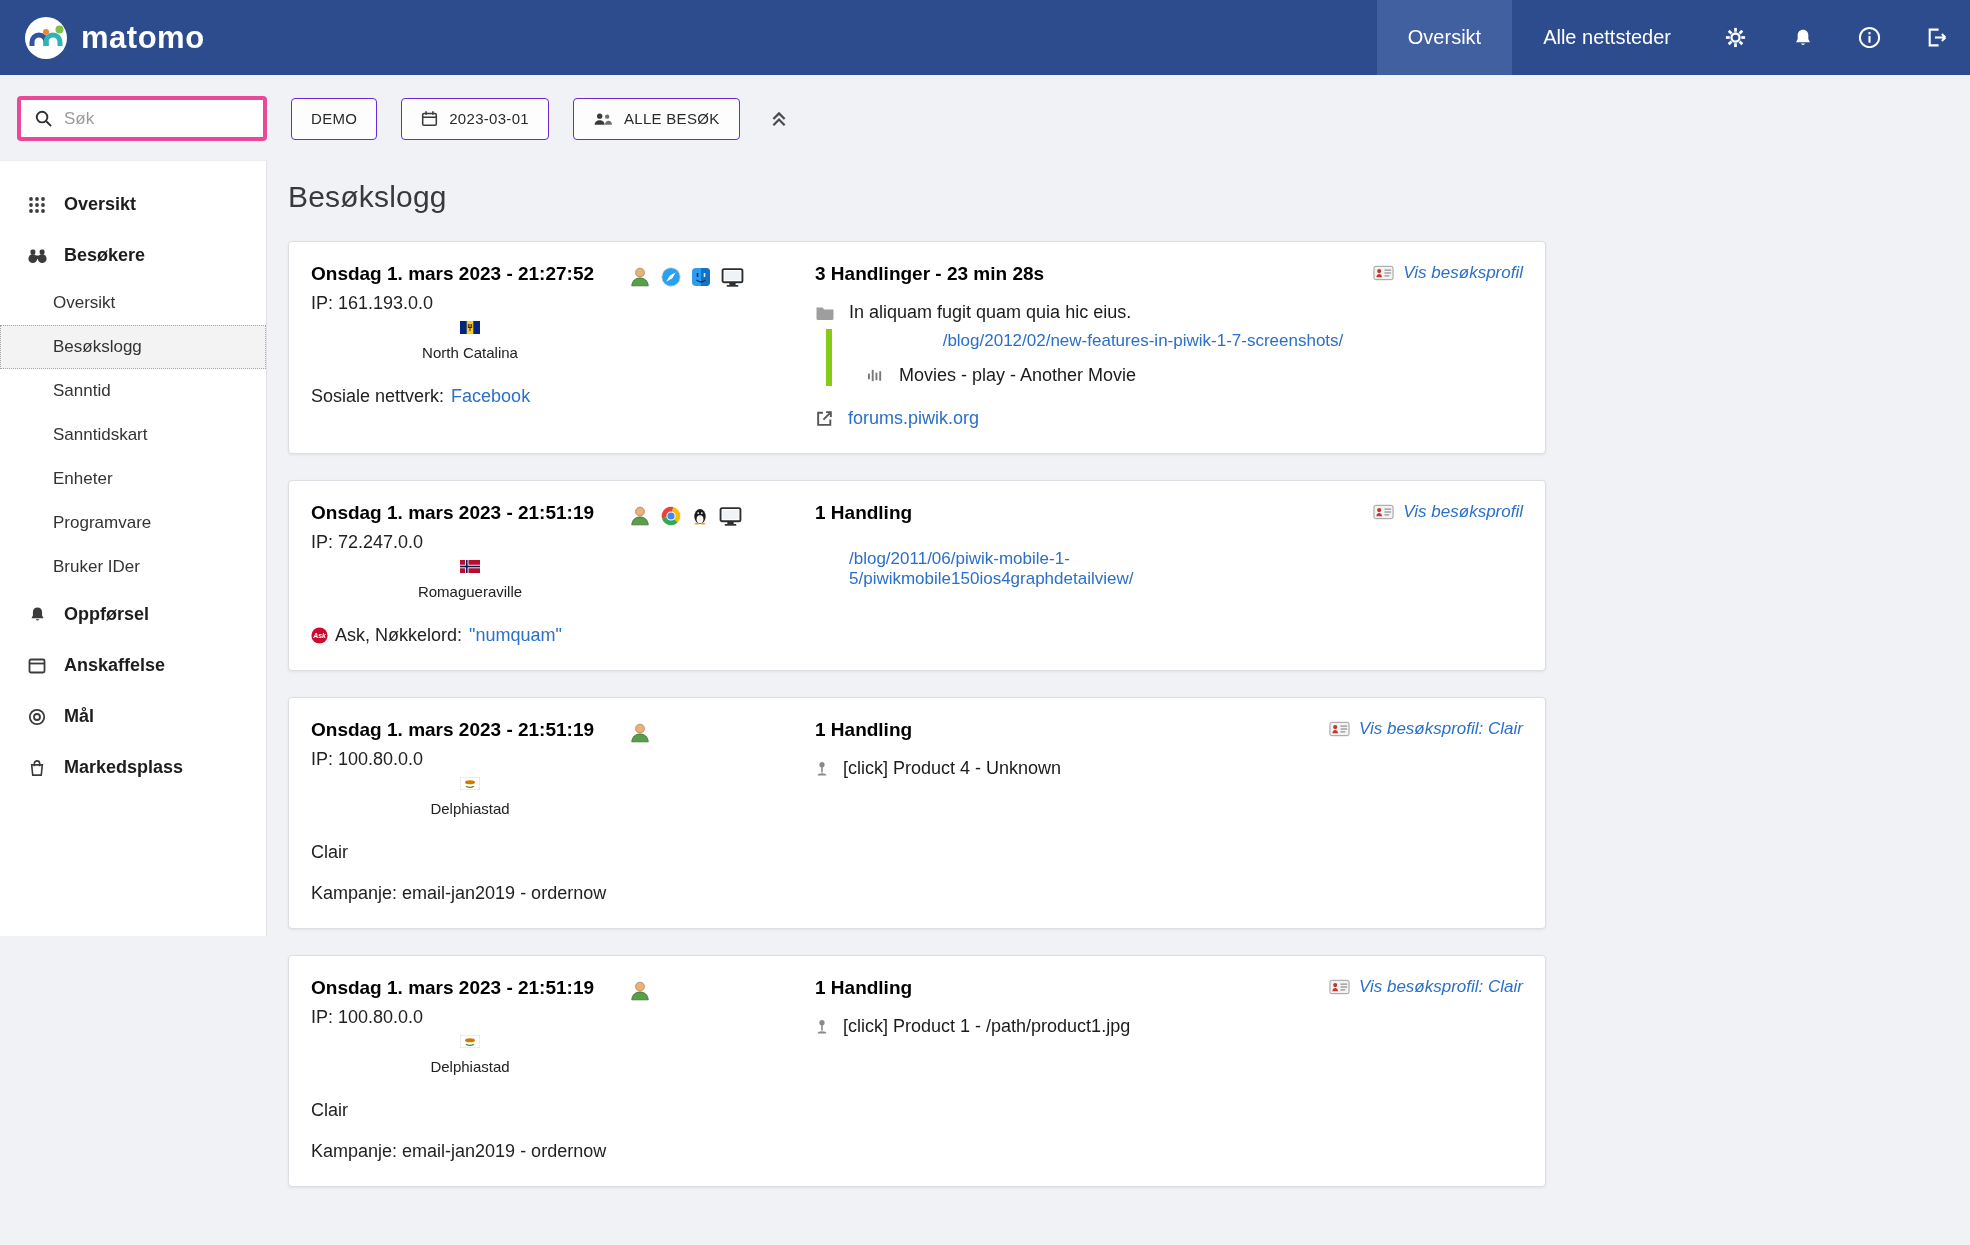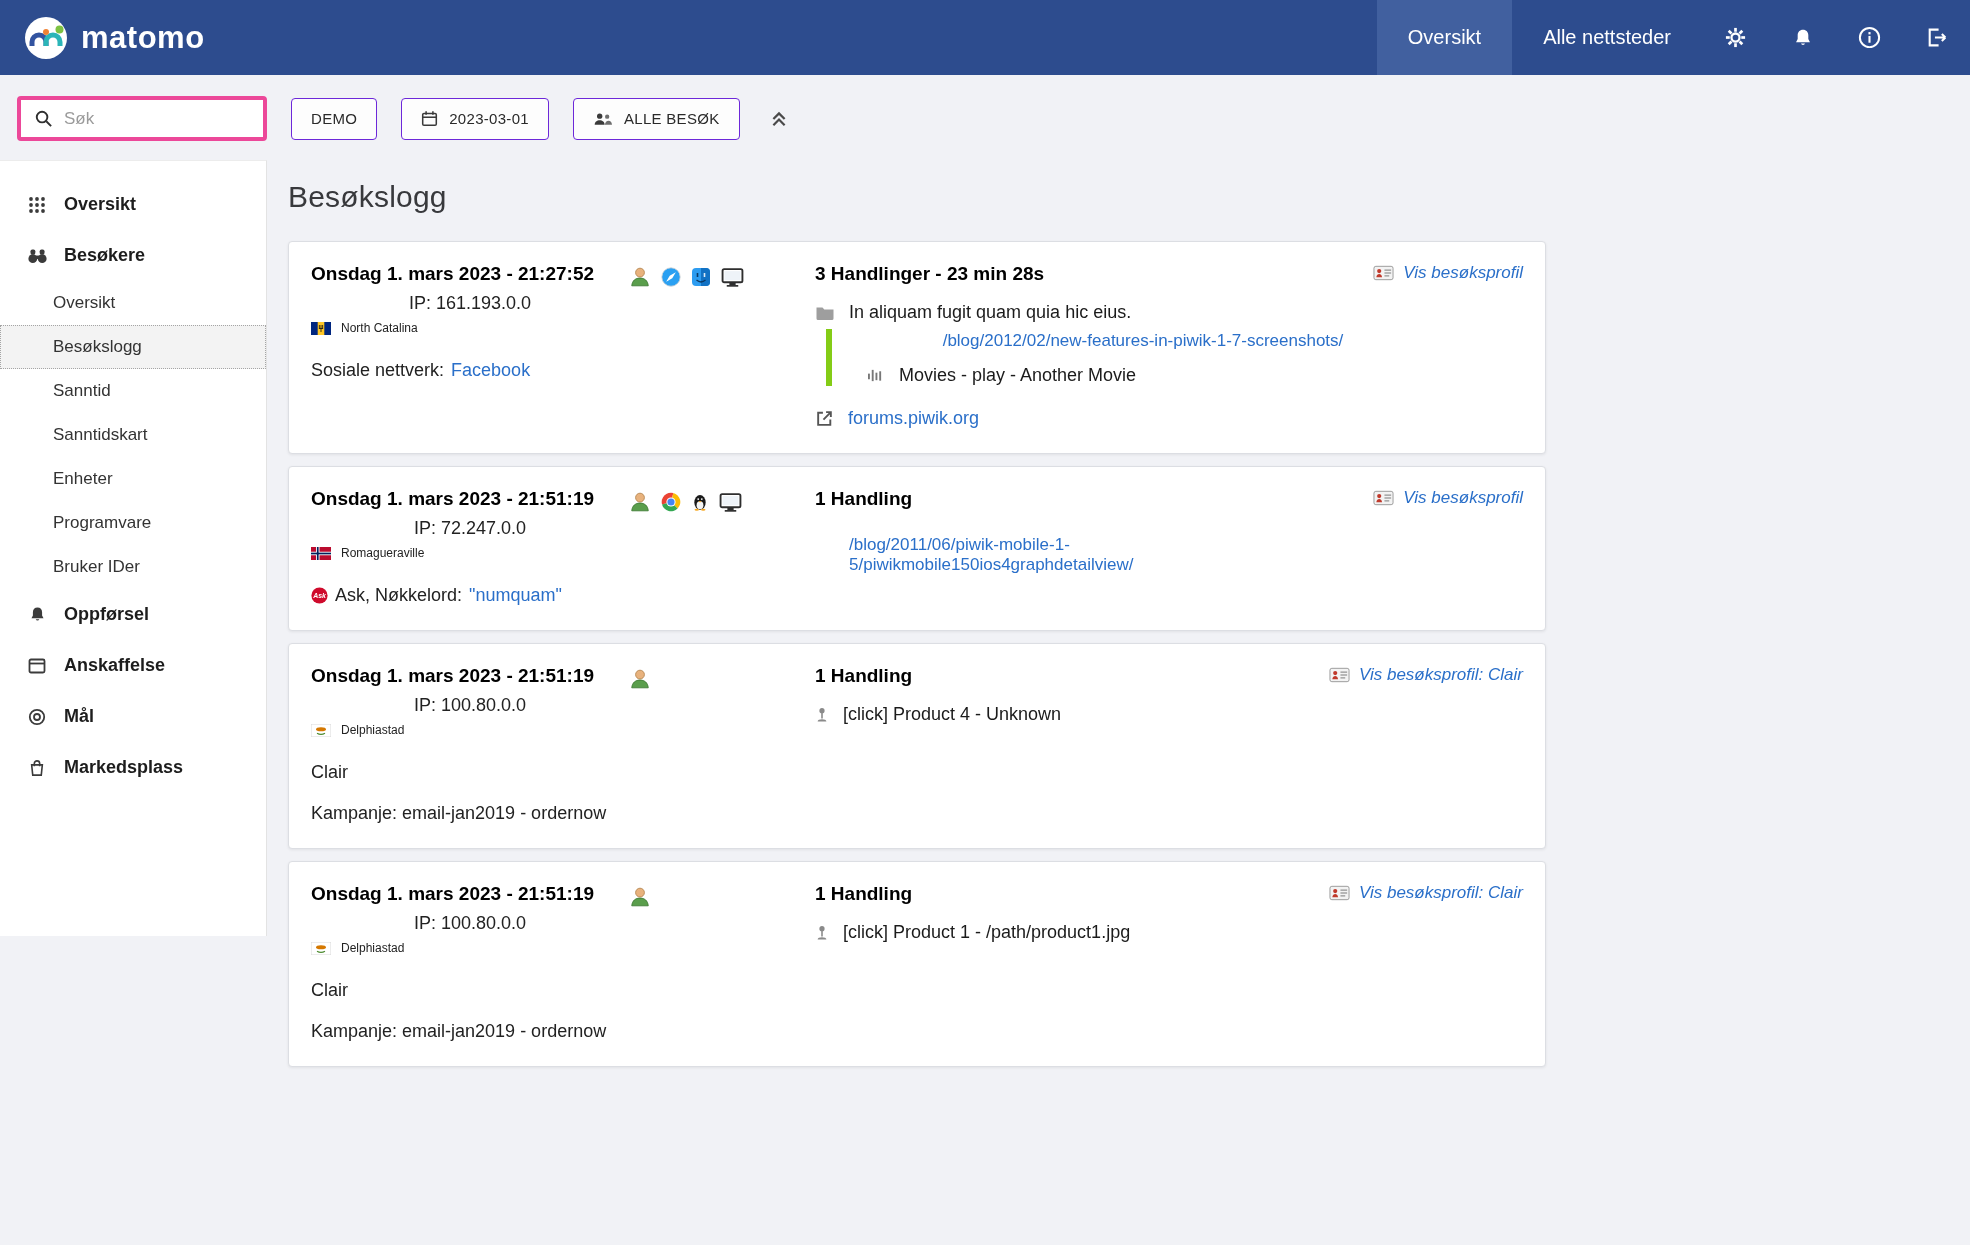--- a/index.html
+++ b/index.html
@@ -107,33 +107,33 @@
   main { flex: 1; padding: 4px 0 0 21px; }
   h1 {
     font-size: 30px;
     font-weight: 400;
     color: #38393c;
     margin: 16px 0 27px;
     letter-spacing: .2px;
   }
 
   
-  .cards { display: flex; flex-direction: column; gap: 12px; width: 1258px; padding-bottom: 30px; }
+  .cards { display: flex; flex-direction: column; gap: 26px; width: 1258px; padding-bottom: 30px; }
   .card {
     background: #fff;
     border: 1px solid #dcdee3;
     border-radius: 4px;
     box-shadow: 0 1px 3px rgba(0,0,0,.07);
     padding: 21px 22px 24px;
     display: flex;
   }
   .v-left { flex: 0 0 318px; }
   .v-date { font-weight: bold; font-size: 19px; color: #000; margin-bottom: 8px; }
-  .v-ip { font-size: 18px; color: #222; margin-bottom: 7px; text-align: center; }
-  .v-loc { display: flex; align-items: center; gap: 10px; font-size: 12px; color: #222; }
+  .v-ip { font-size: 18px; color: #222; margin-bottom: 7px; }
+  .v-loc { display: flex; align-items: center; gap: 10px; font-size: 15px; color: #222; flex-direction: column; }
   .v-extra { margin-top: 25px; font-size: 18px; color: #222; display: flex; align-items: center; gap: 7px; }
   .v-name { margin-top: 25px; font-size: 18px; color: #222; }
   .v-campaign { margin-top: 20px; font-size: 18px; color: #222; }
   .v-devices {
     flex: 0 0 186px;
     display: flex; align-items: center; gap: 10px;
     height: 26px; margin-top: 1px;
   }
   .v-actions { flex: 1; padding-right: 16px; }
   .v-summary { font-weight: bold; font-size: 19px; color: #000; margin-bottom: 17px; }

